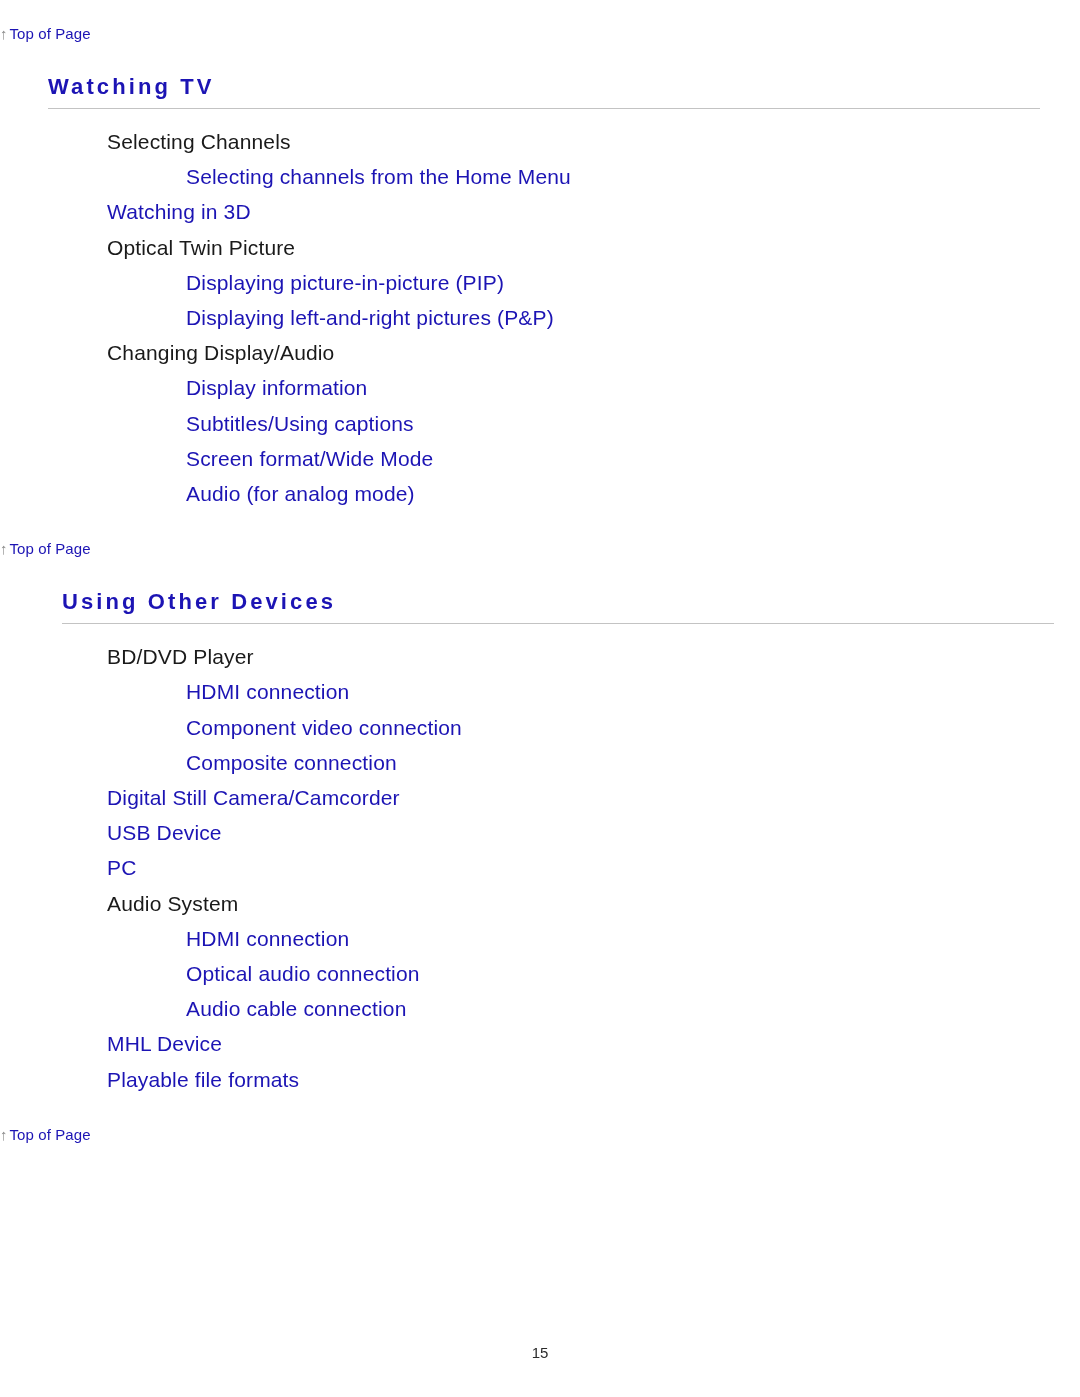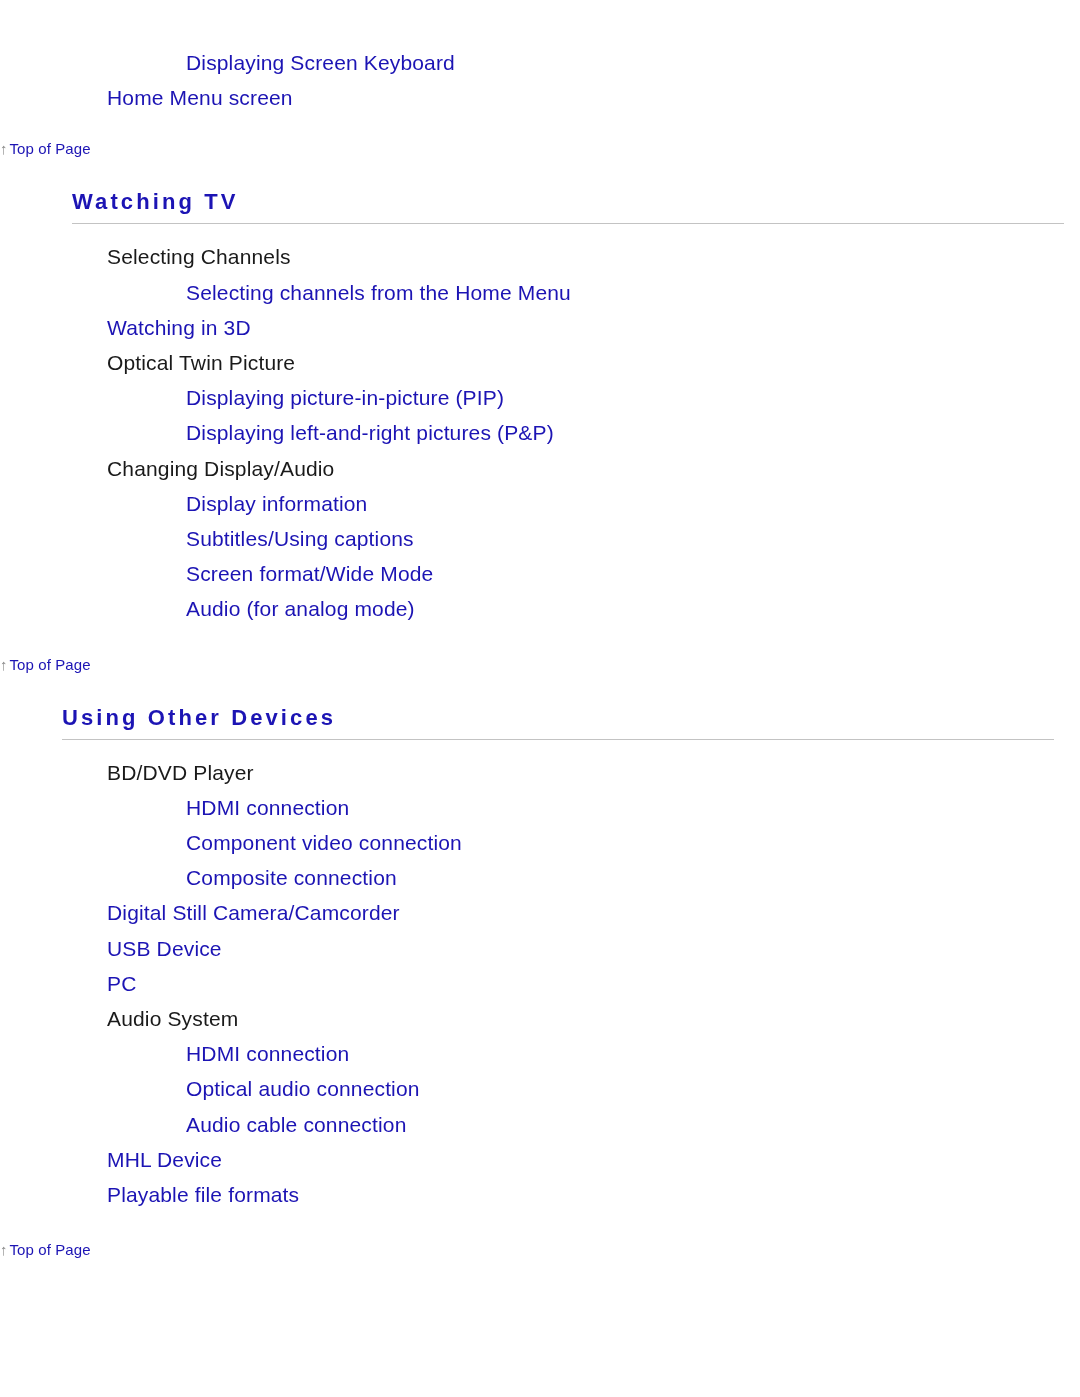--- a/index.html
+++ b/index.html
@@ -93,38 +93,32 @@
     right: 0;
     bottom: 36px;
     text-align: center;
     font-size: 15px;
     color: #2b2b2b;
   }
 
   
   #intro-block      { padding-top: 45px; }
   #top-of-page-1    { padding-top: 24px; }
-  #watching-tv-head { padding-top: 28px; padding-left: 24px; }
+  #watching-tv-head { padding-top: 28px; }
   #watching-tv-body { padding-top: 15px; }
   #top-of-page-2    { padding-top: 28px; }
   #other-dev-head   { padding-top: 28px; padding-left: 14px; }
   #other-dev-body   { padding-top: 15px; }
   #top-of-page-3    { padding-top: 28px; }
 </style>
 </head>
 <body>
 
 <div class="page">
 
-  <div id="intro-block">
-    <ul class="toc-list">
-        <li class="toc-item lvl2 link"><span class="txt">Displaying Screen Keyboard</span></li>
-        <li class="toc-item lvl1 link"><span class="txt">Home Menu screen</span></li>
-      </ul>
-  </div>
 
   <div id="top-of-page-1" class="top-of-page">
     <span class="arrow">↑</span><span class="tp-label">Top of Page</span>
   </div>
 
   <div id="watching-tv-head">
     <h2 class="section-head">Watching TV</h2>
     <hr class="section-rule">
   </div>
   <div id="watching-tv-body">
@@ -166,14 +160,15 @@
         <li class="toc-item lvl2 link"><span class="txt">Audio cable connection</span></li>
         <li class="toc-item lvl1 link"><span class="txt">MHL Device</span></li>
         <li class="toc-item lvl1 link"><span class="txt">Playable file formats</span></li>
       </ul>
   </div>
 
   <div id="top-of-page-3" class="top-of-page">
     <span class="arrow">↑</span><span class="tp-label">Top of Page</span>
   </div>
 
+  <div class="page-number">15</div>
 
 </div>
 
 </body></html>

